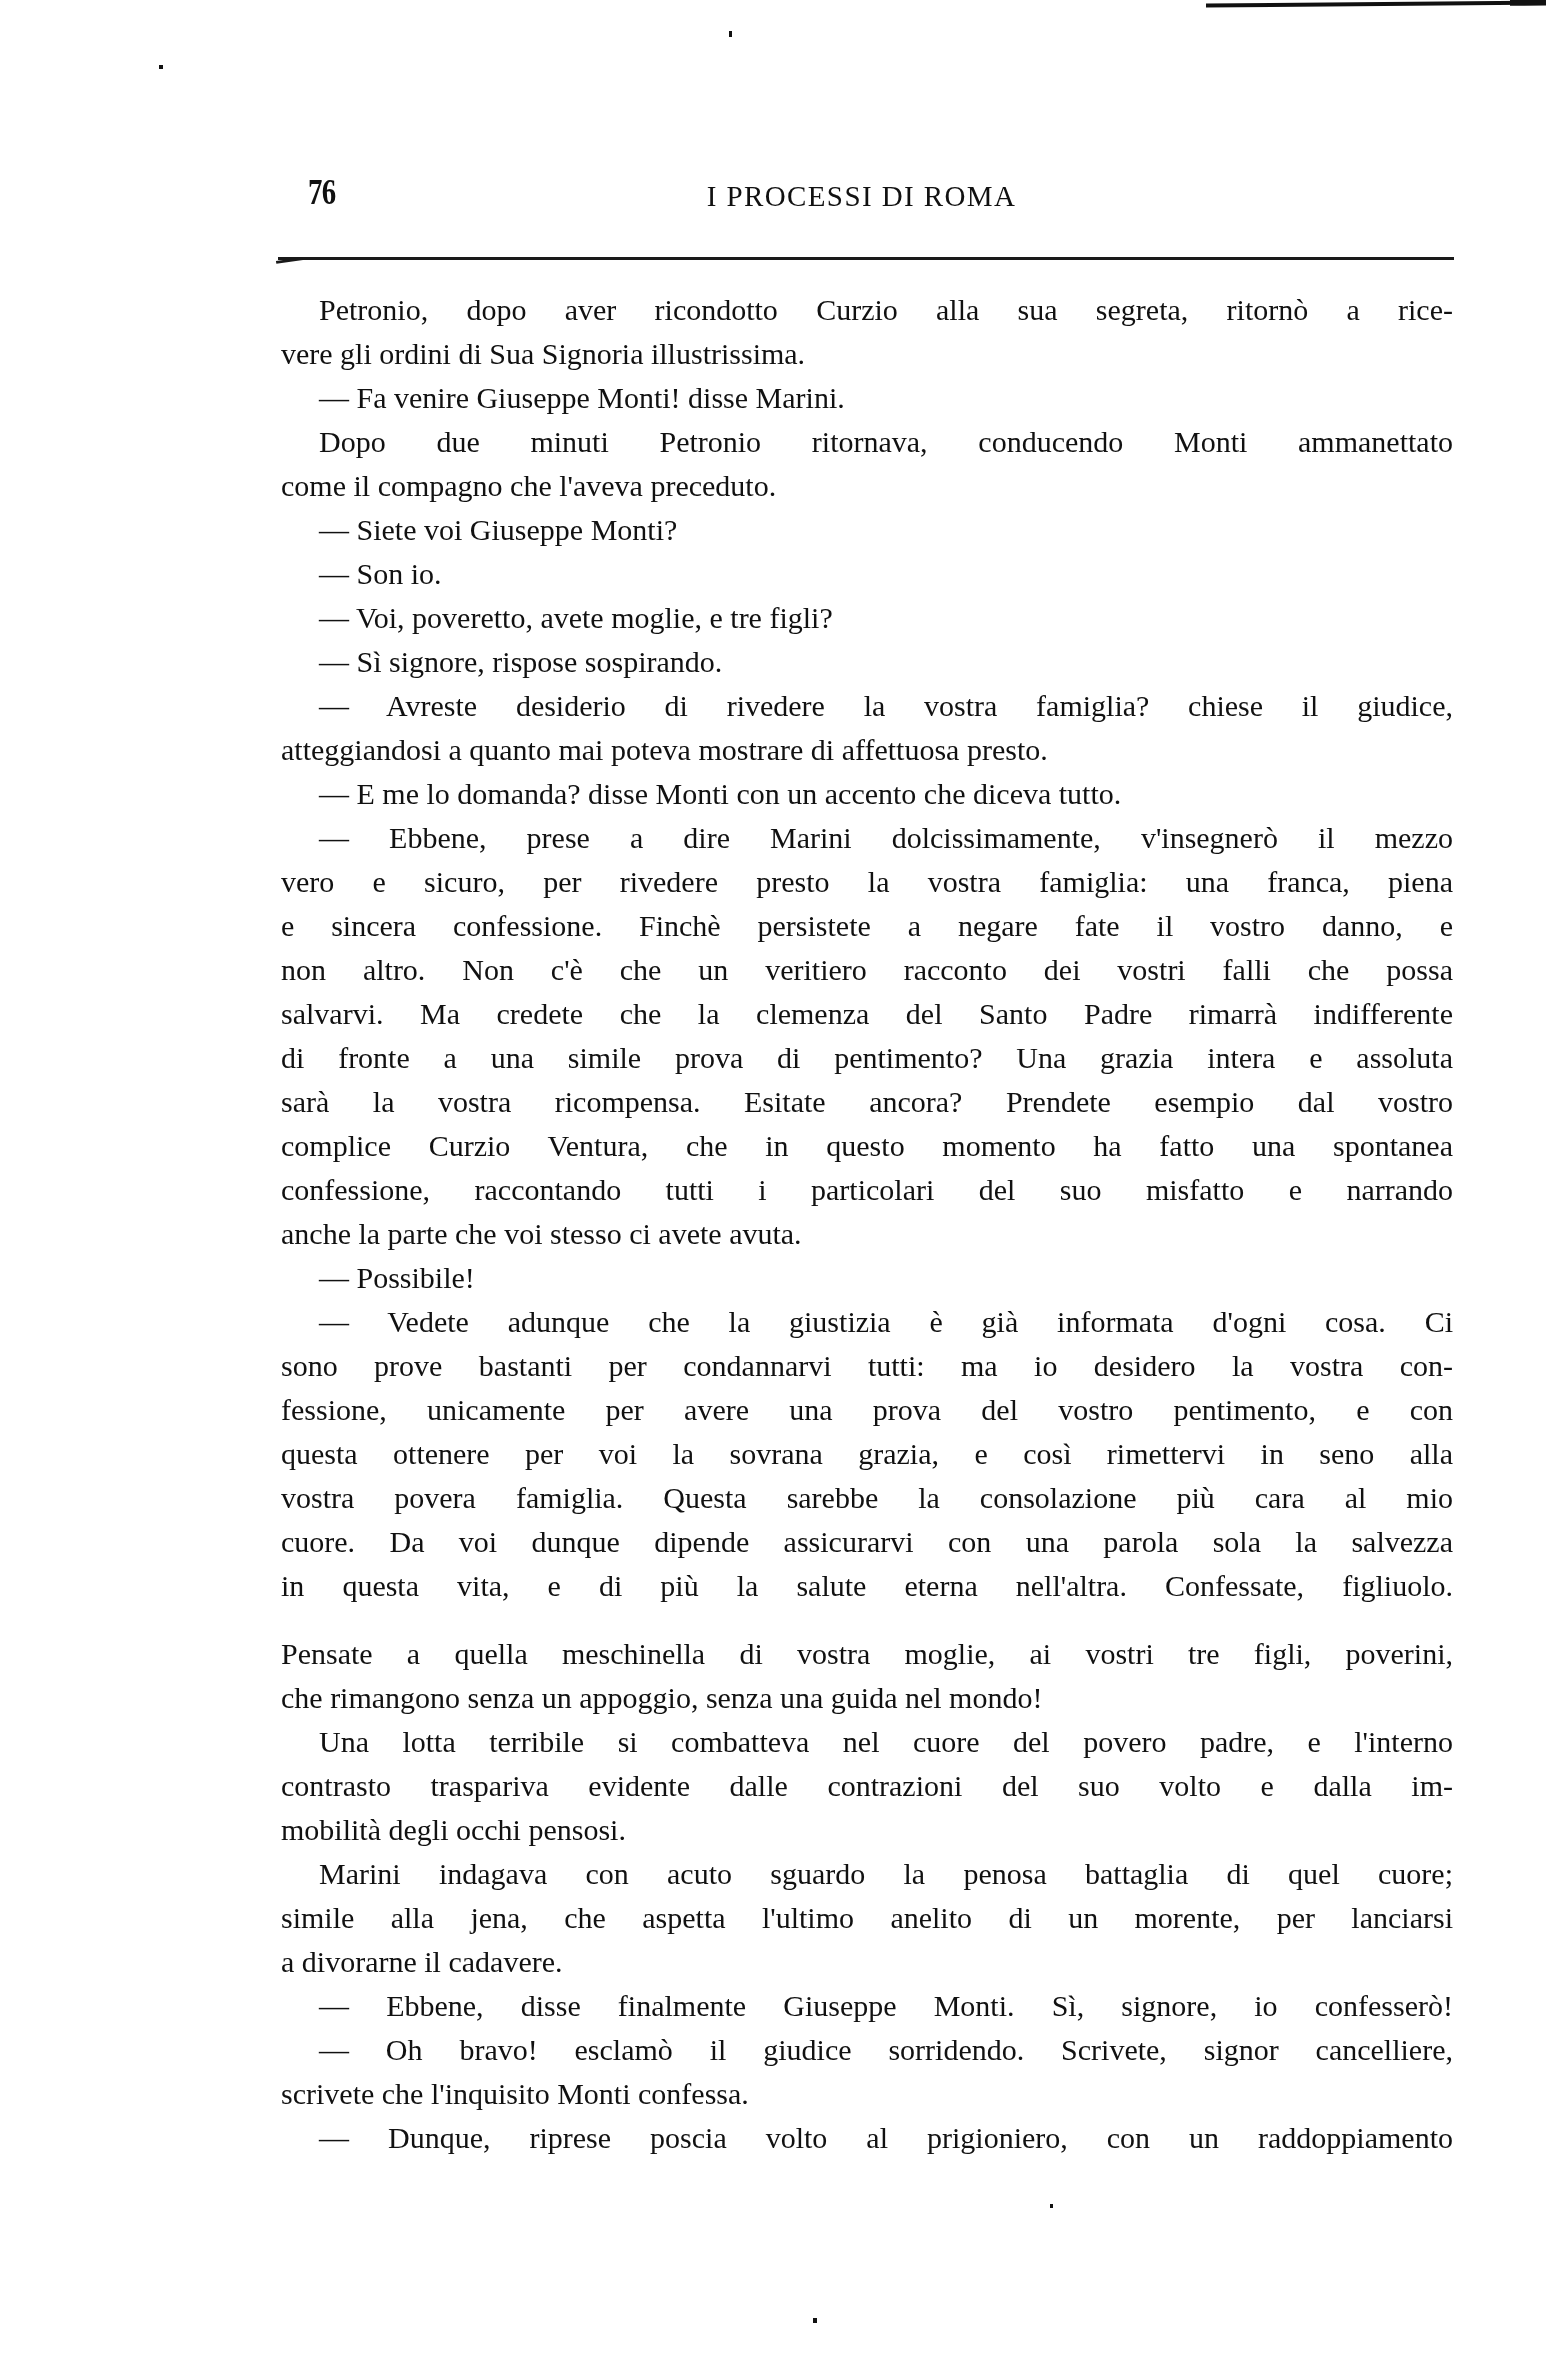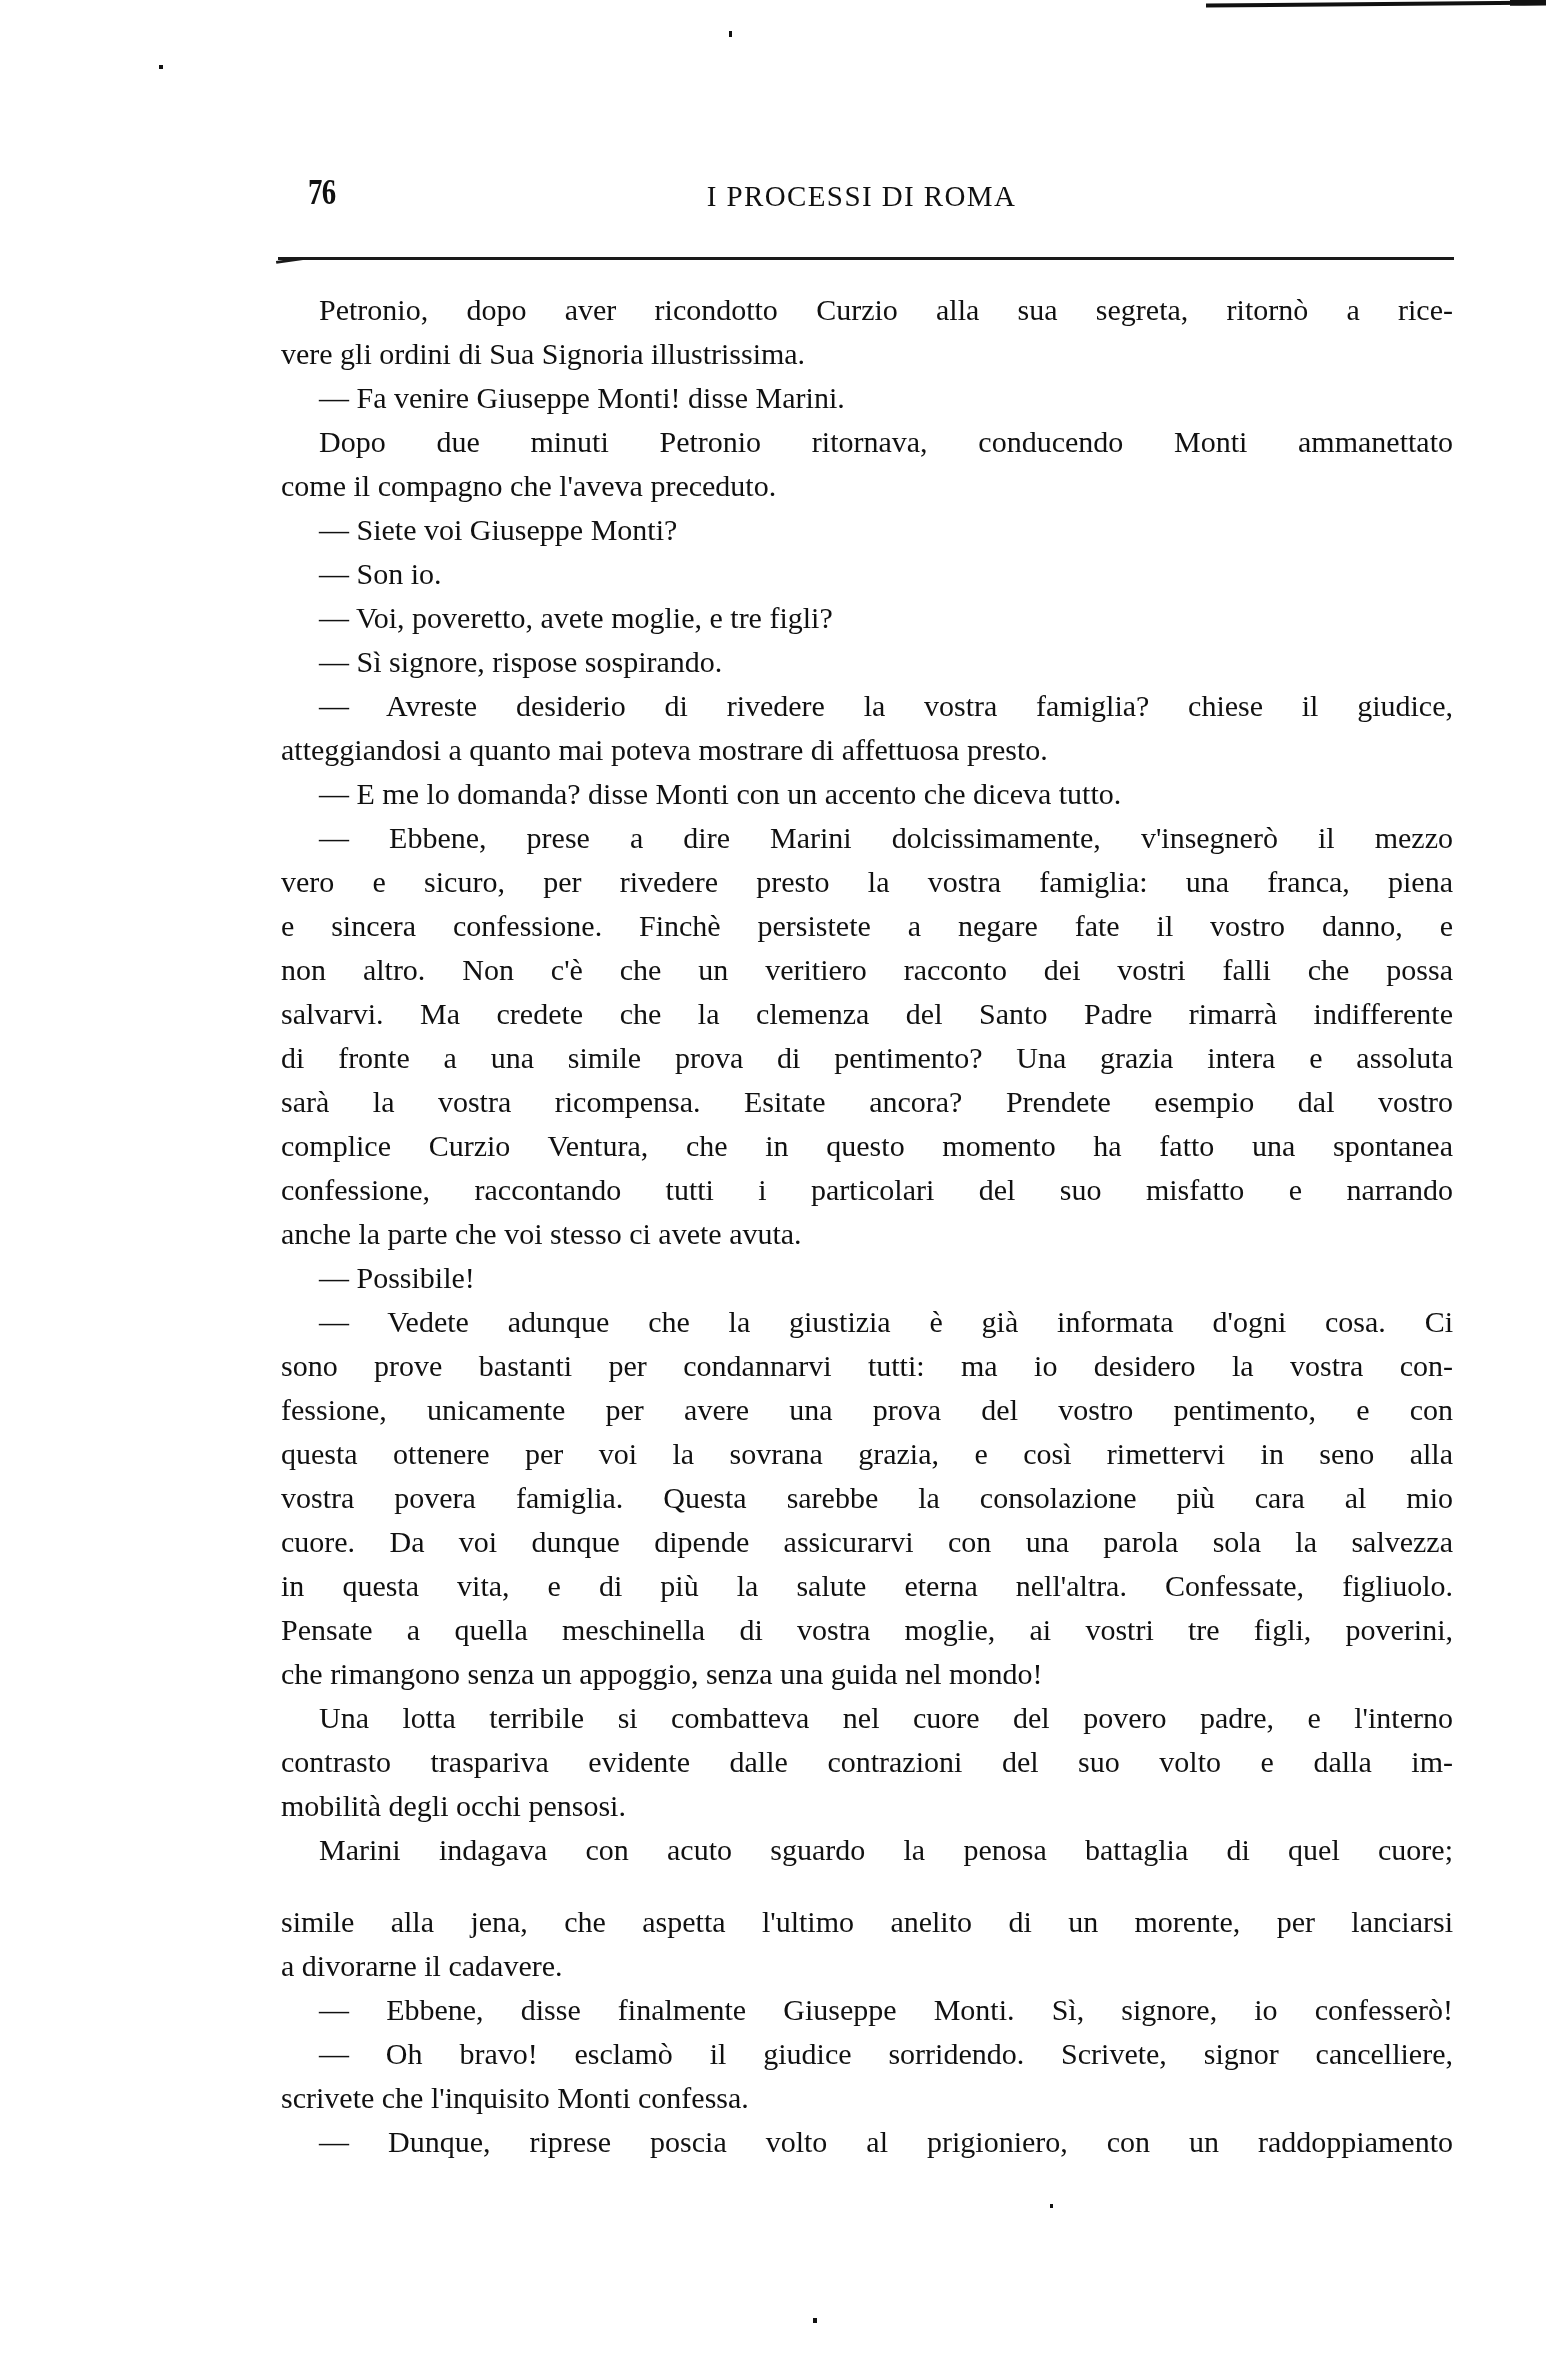--- a/index.html
+++ b/index.html
@@ -57,27 +57,27 @@
   <span class="line" style="white-space: normal;">confessione, raccontando tutti i particolari del suo misfatto e narrando</span>
   <span class="line end" style="white-space: normal;">anche la parte che voi stesso ci avete avuta.</span>
   <span class="line indent end" style="white-space: normal;">— Possibile!</span>
   <span class="line indent" style="white-space: normal;">— Vedete adunque che la giustizia è già informata d'ogni cosa. Ci</span>
   <span class="line" style="white-space: normal;">sono prove bastanti per condannarvi tutti: ma io desidero la vostra con-</span>
   <span class="line" style="white-space: normal;">fessione, unicamente per avere una prova del vostro pentimento, e con</span>
   <span class="line" style="white-space: normal;">questa ottenere per voi la sovrana grazia, e così rimettervi in seno alla</span>
   <span class="line" style="white-space: normal;">vostra povera famiglia. Questa sarebbe la consolazione più cara al mio</span>
   <span class="line" style="white-space: normal;">cuore. Da voi dunque dipende assicurarvi con una parola sola la salvezza</span>
   <span class="line" style="white-space: normal;">in questa vita, e di più la salute eterna nell'altra. Confessate, figliuolo.</span>
-  <span class="line" style="white-space: normal;">Pensate a quella meschinella di vostra moglie, ai vostri tre figli, poverini,</span>
+  <span class="line" style="white-space: normal; margin-top: 24px;">Pensate a quella meschinella di vostra moglie, ai vostri tre figli, poverini,</span>
   <span class="line end" style="white-space: normal;">che rimangono senza un appoggio, senza una guida nel mondo!</span>
   <span class="line indent" style="white-space: normal;">Una lotta terribile si combatteva nel cuore del povero padre, e l'interno</span>
   <span class="line" style="white-space: normal;">contrasto traspariva evidente dalle contrazioni del suo volto e dalla im-</span>
   <span class="line end" style="white-space: normal;">mobilità degli occhi pensosi.</span>
   <span class="line indent" style="white-space: normal;">Marini indagava con acuto sguardo la penosa battaglia di quel cuore;</span>
-  <span class="line" style="white-space: normal; margin-top: 28px;">simile alla jena, che aspetta l'ultimo anelito di un morente, per lanciarsi</span>
+  <span class="line" style="white-space: normal;">simile alla jena, che aspetta l'ultimo anelito di un morente, per lanciarsi</span>
   <span class="line end" style="white-space: normal;">a divorarne il cadavere.</span>
   <span class="line indent" style="white-space: normal;">— Ebbene, disse finalmente Giuseppe Monti. Sì, signore, io confesserò!</span>
   <span class="line indent" style="white-space: normal;">— Oh bravo! esclamò il giudice sorridendo. Scrivete, signor cancelliere,</span>
   <span class="line end" style="white-space: normal;">scrivete che l'inquisito Monti confessa.</span>
   <span class="line indent" style="white-space: normal;">— Dunque, riprese poscia volto al prigioniero, con un raddoppiamento</span>
 </div>
 
 <div class="scan-mark" style="left:1050px;top:2204px;width:2.7px;height:3.6px;"></div>
 <div class="scan-mark" style="left:813px;top:2318px;width:3.6px;height:4.5px;"></div>
 

